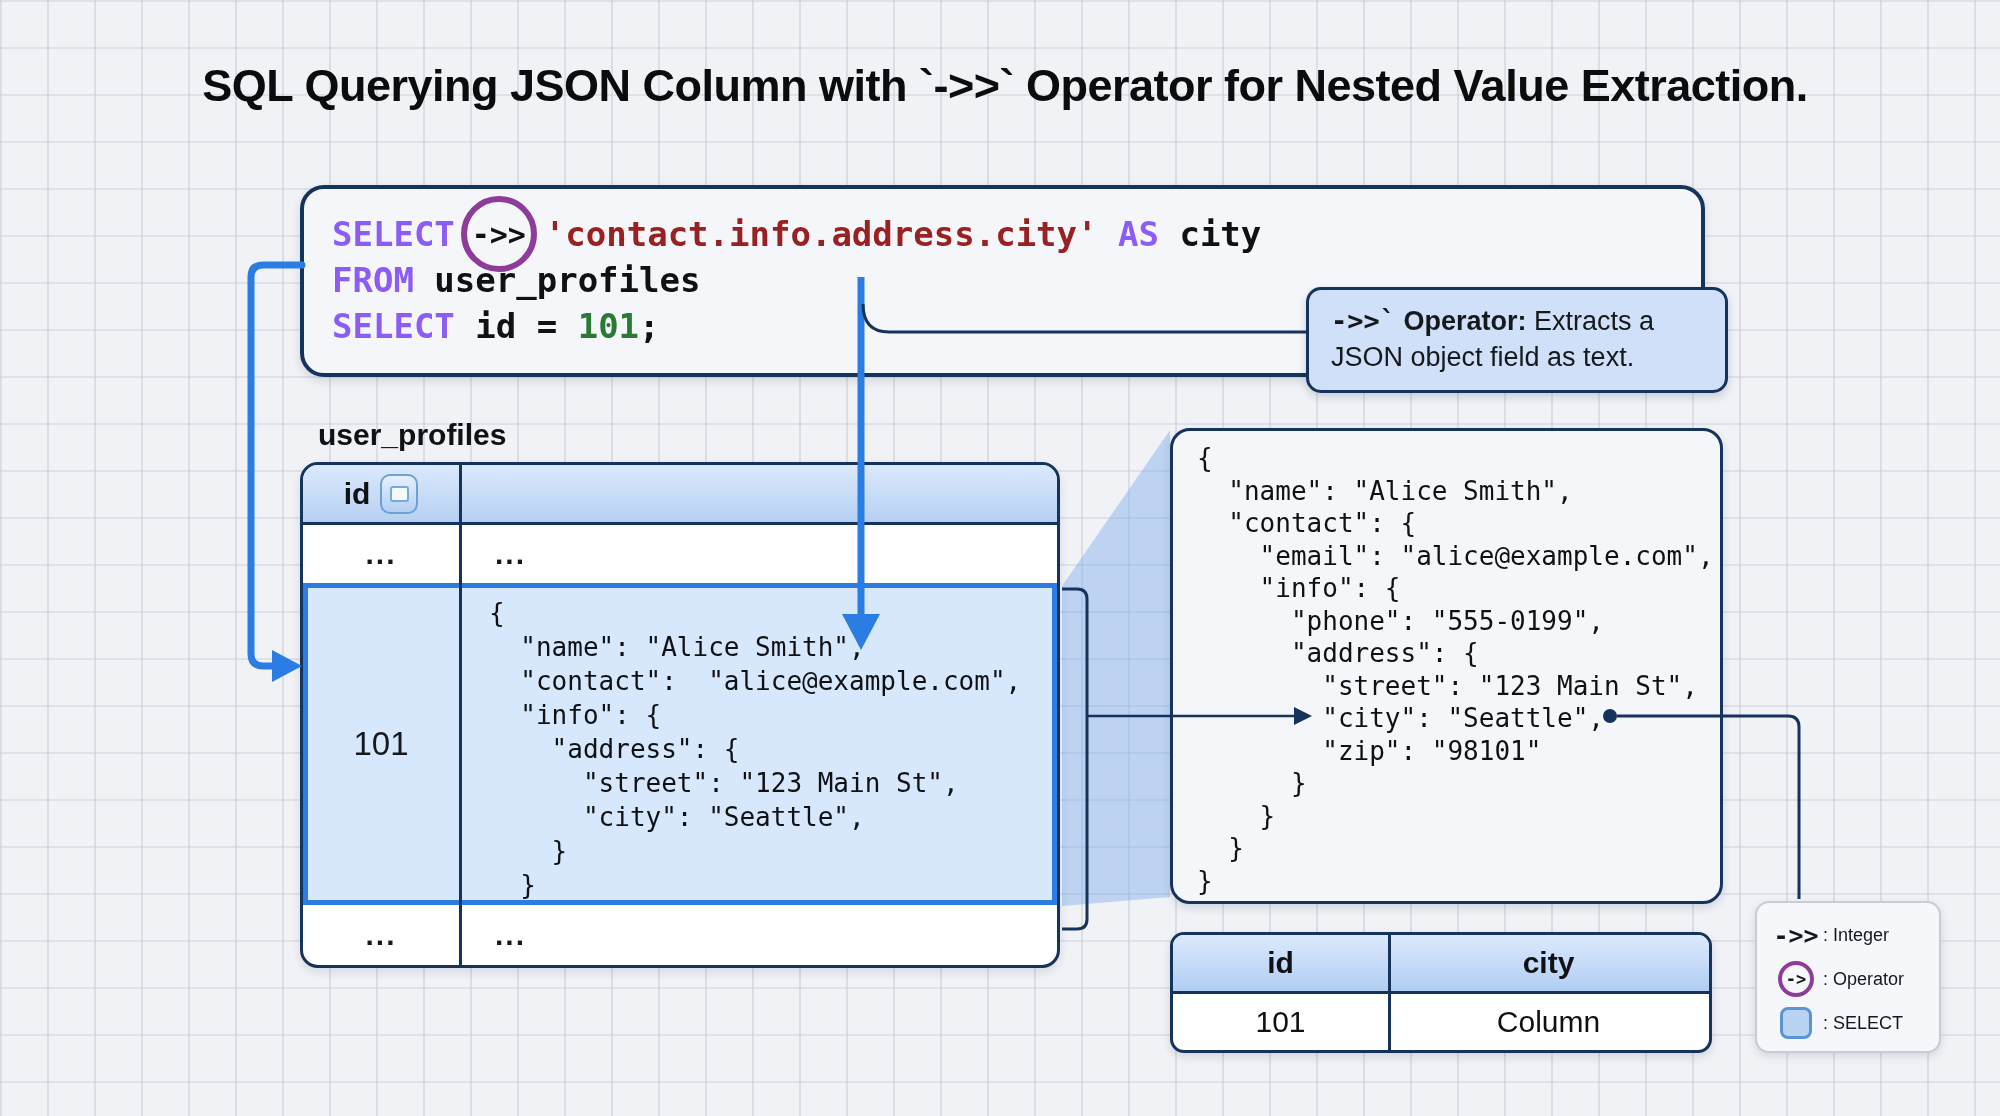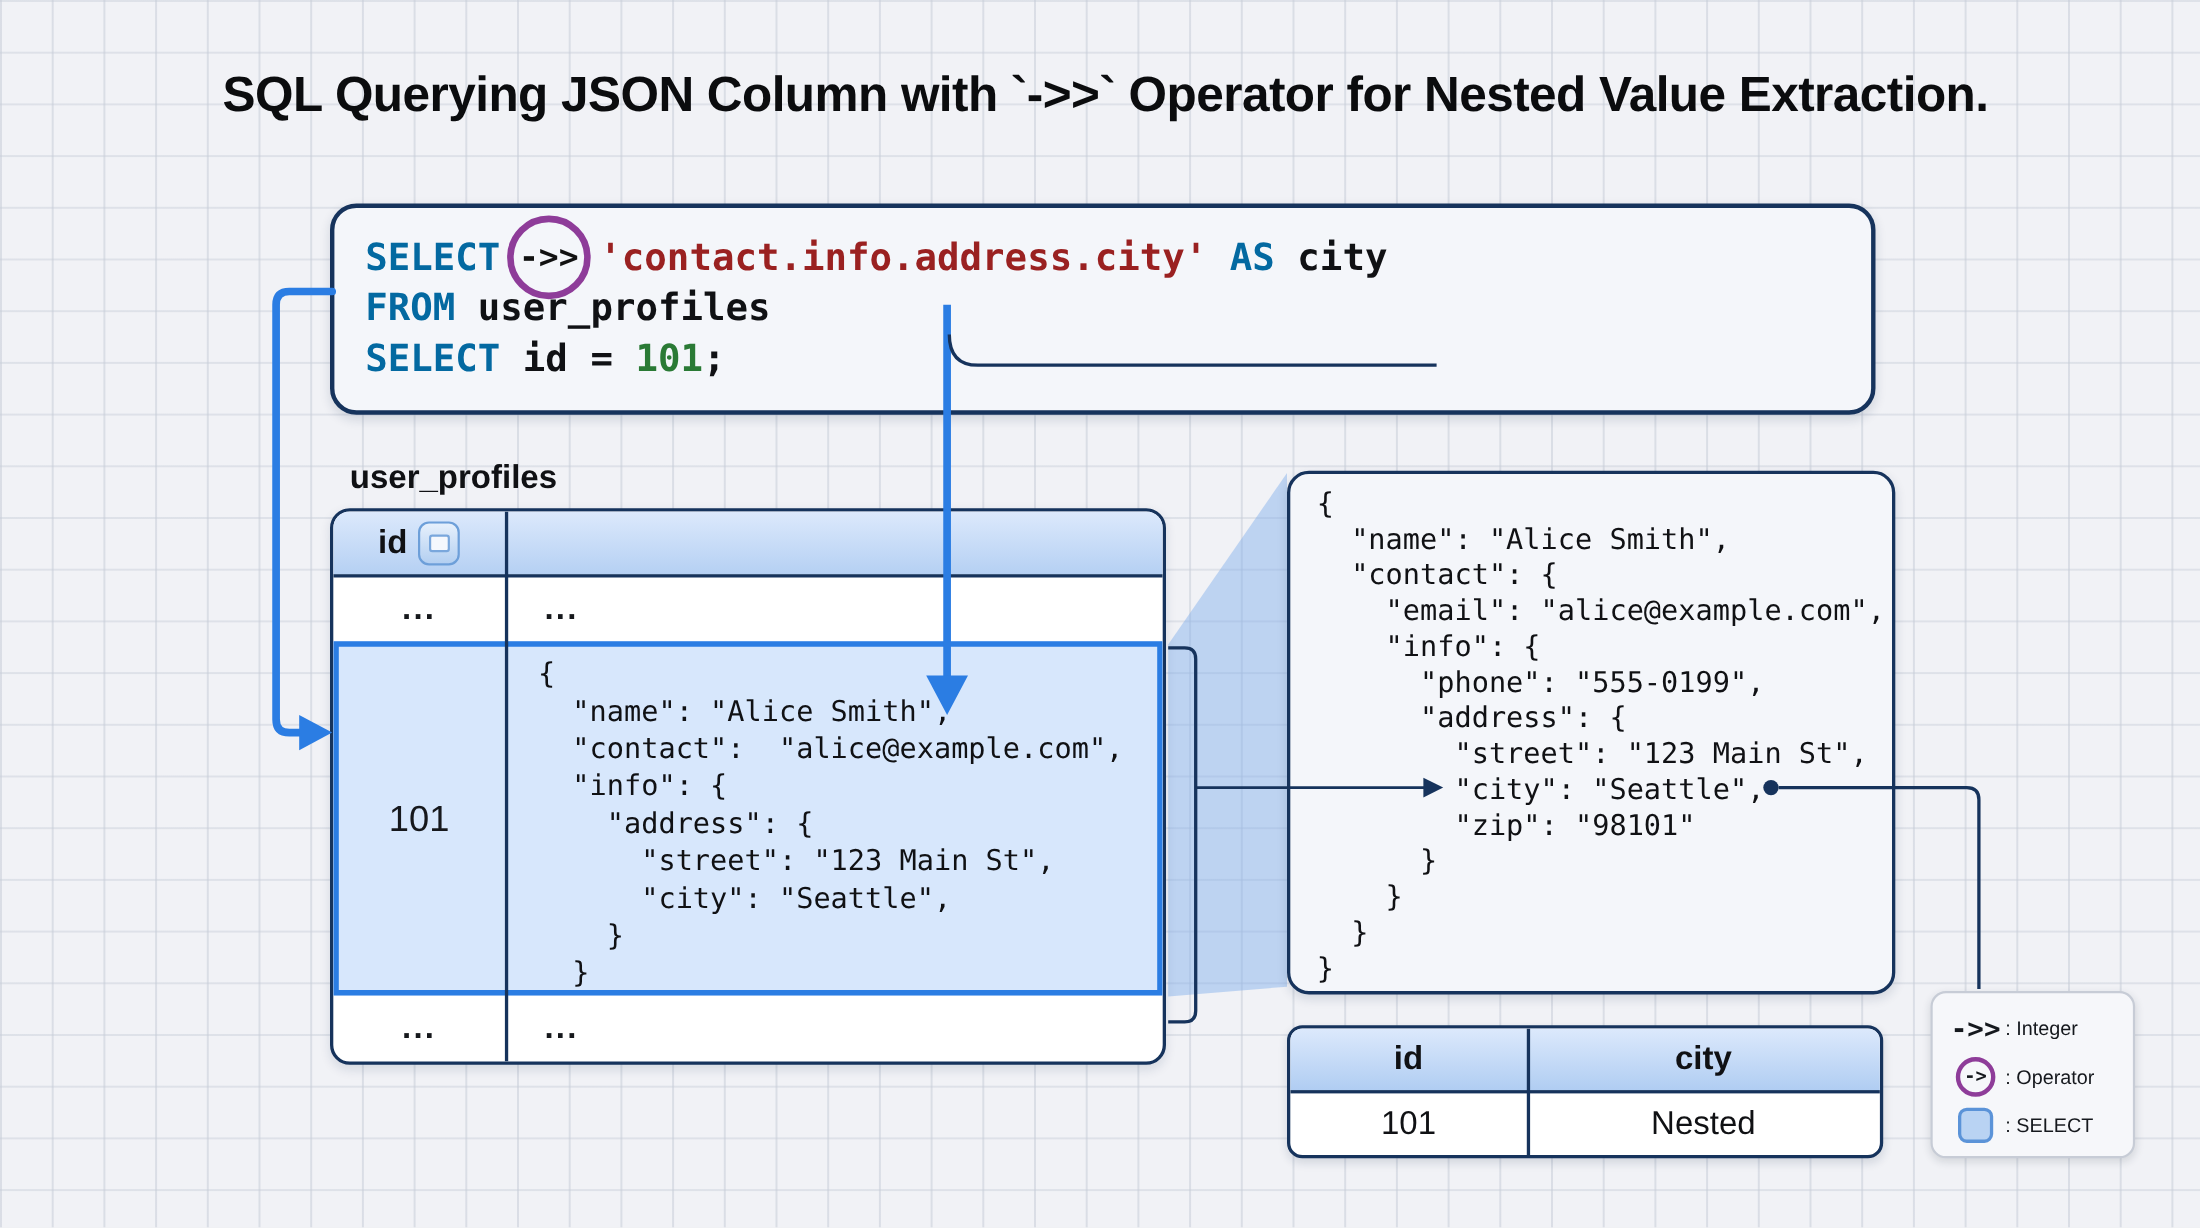--- a/index.html
+++ b/index.html
@@ -18,21 +18,21 @@
     font-size:45px;font-weight:700;letter-spacing:-.5px;color:#0b0c0e;margin-left:10px;}
 
   
   .sql-box{position:absolute;left:300px;top:185px;width:1405px;height:192px;z-index:2;
     background:#f4f6fa;border:4px solid #16335c;border-radius:24px;box-sizing:border-box;
     box-shadow:0 4px 10px rgba(20,40,80,.14);}
   .sql-code{position:absolute;left:28px;top:22px;font-family:"DejaVu Sans Mono",monospace;
     font-size:34px;font-weight:700;}
   .code-line{height:46px;display:flex;align-items:center;}
   .code-line span{white-space:pre;}
-  .kw{color:#0369a1;text-align:right;} .str{color:#9a2121;} .num{color:#2a7a35;}
+  .kw{color:#8b5cf6;text-align:right;} .str{color:#9a2121;} .num{color:#2a7a35;}
   .op-circle{display:flex;align-items:center;justify-content:center;width:64px;height:64px;
     margin:0 8px 0 6px;border:6px solid #8e3c99;border-radius:50%;background:rgba(244,246,250,.6);
     flex:0 0 auto;}
   .op-text{font-size:30px;font-weight:700;color:#111;}
 
   
   .callout{position:absolute;left:1306px;top:287px;width:422px;z-index:4;box-sizing:border-box;
     background:#cfe0f8;border:3.5px solid #16335c;border-radius:15px;padding:13px 20px 15px 22px;
     font-size:27px;line-height:36px;color:#15181d;box-shadow:0 4px 9px rgba(20,40,80,.18);}
   .co-sym{font-family:"DejaVu Sans Mono",monospace;font-weight:700;}
@@ -121,20 +121,23 @@
       </div>
       <div class="code-line">
         <span class="kw">SELECT</span>
           <span> id = </span>
           <span class="num">101</span>
           <span>;</span>
       </div>
     </div>
   </div>
 
+  <div class="callout">
+    <span class="co-sym">-&gt;&gt;`</span><span class="co-bold"> Operator:</span><span> Extracts a JSON object field as text.</span>
+  </div>
 
   <div class="table-label">user_profiles</div>
 
   <div class="up-table">
     <div class="up-header">
       <div class="up-c1 hdr">
         <span>id</span>
         <span class="id-badge">
             <span class="id-badge-inner"></span>
           </span>
@@ -182,21 +185,21 @@
 }</pre>
   </div>
 
   <div class="result-table">
     <div class="rt-header">
       <div class="rt-c1">id</div>
       <div class="rt-c2">city</div>
     </div>
     <div class="rt-row">
       <div class="rt-c1">101</div>
-      <div class="rt-c2">Nested</div>
+      <div class="rt-c2">Column</div>
     </div>
     <div class="rt-divider"></div>
   </div>
 
   <div class="legend">
     <div class="legend-row">
       <span class="legend-sym lg-arrow">-&gt;&gt;</span>
       <span class="legend-label">: Integer</span>
     </div>
     <div class="legend-row">

